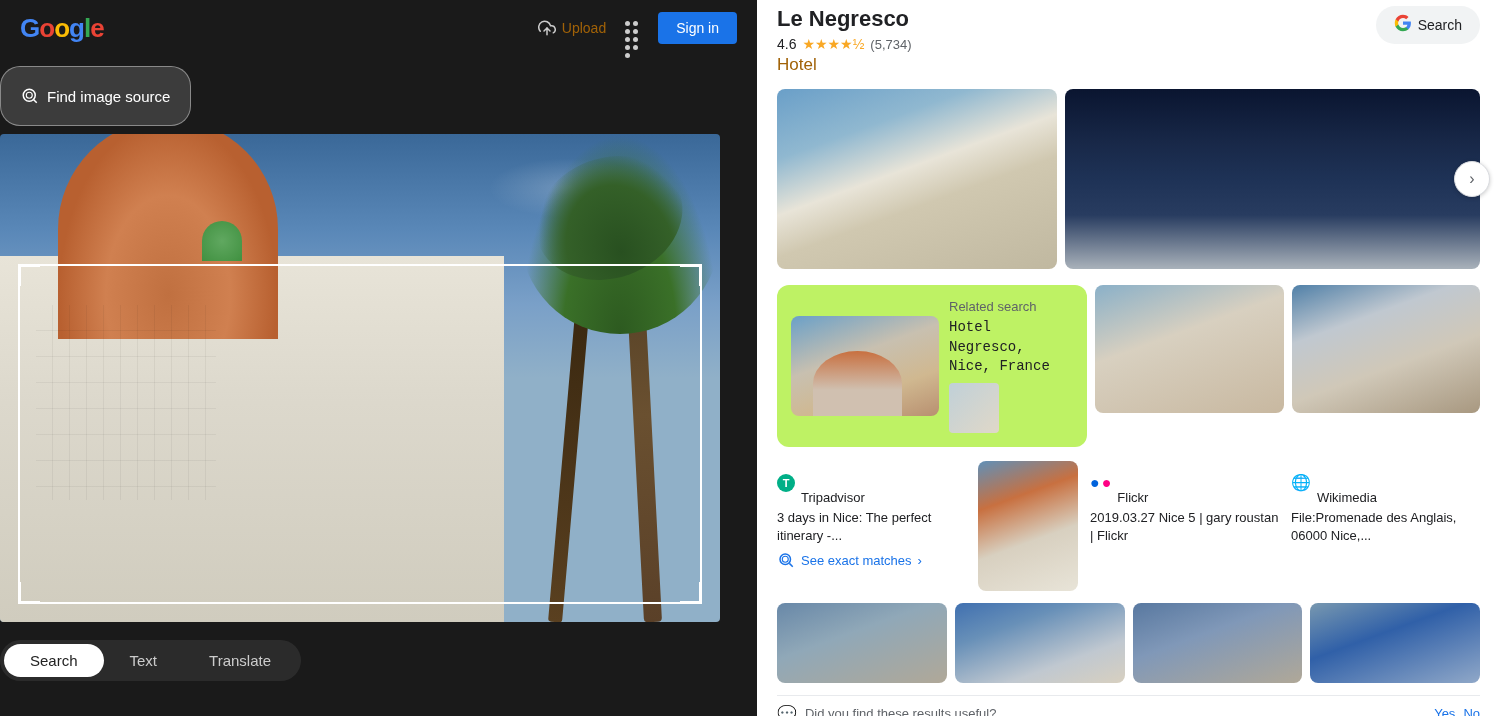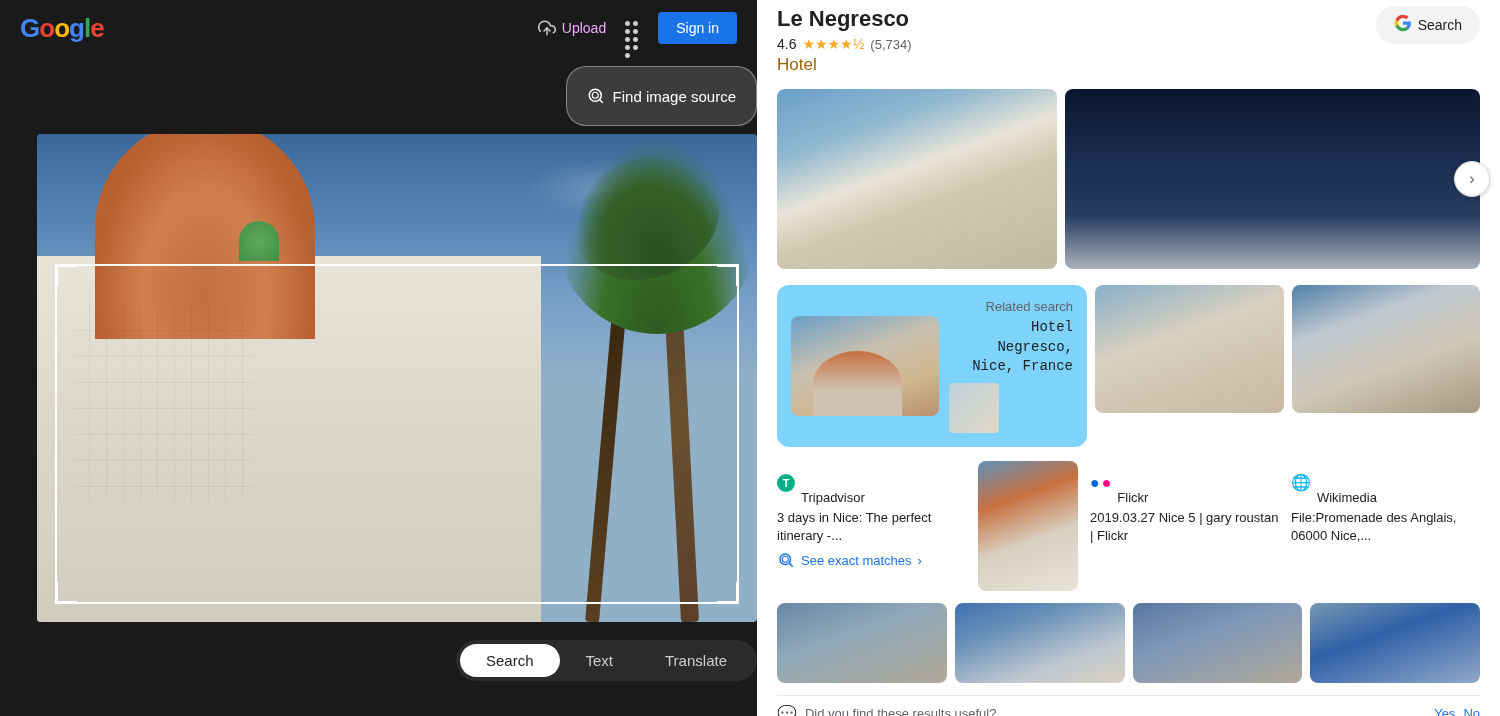--- a/index.html
+++ b/index.html
@@ -6,21 +6,21 @@
     body { font-family: Arial, sans-serif; display: flex; width: 1500px; height: 716px; overflow: hidden; background: #fff; }
 
     
     .left-panel {
       width: 757px;
       height: 716px;
       background: #1a1a1a;
       position: relative;
       display: flex;
       flex-direction: column;
-      align-items: flex-end;
+      align-items: flex-start;
     }
     .top-bar {
       width: 100%;
       display: flex;
       align-items: center;
       justify-content: space-between;
       padding: 12px 20px;
     }
     .google-logo {
       font-size: 26px;
@@ -34,21 +34,21 @@
 
     .top-bar-right {
       display: flex;
       align-items: center;
       gap: 16px;
     }
     .upload-btn {
       display: flex;
       align-items: center;
       gap: 6px;
-      color: #f0abfc;
+      color: #a16207;
       font-size: 14px;
       background: none;
       border: none;
       cursor: pointer;
     }
     .grid-icon {
       width: 20px;
       height: 20px;
       display: flex;
       flex-wrap: wrap;
@@ -480,21 +480,21 @@
       <div class="img-placeholder"></div>
     </div>
     <div class="main-img-card-2 sim-hotel-night">
       <div class="img-placeholder"></div>
     </div>
     <div class="next-arrow">›</div>
   </div>
 
   <div class="related-search-wrap">
 
-    <div style="background:#7dd3fc;border-radius:12px;padding:14px;display:flex;gap:10px;align-items:center;flex:0 0 auto;width:310px;text-align:right;">
+    <div style="background:#bef264;border-radius:12px;padding:14px;display:flex;gap:10px;align-items:center;flex:0 0 auto;width:310px;">
       <div style="position:relative;width:148px;height:100px;border-radius:8px;overflow:hidden;flex-shrink:0;">
         <div style="width:100%;height:100%;background:linear-gradient(160deg,#6aa0c8 0%,#c8c0b0 40%,#d0b890 70%,#b89070 100%);"></div>
 
         <div style="position:absolute;bottom:0;left:15%;width:60%;height:65%;background:linear-gradient(180deg,#c87040 0%,#d0c0b0 60%);border-radius:50% 50% 0 0;"></div>
       </div>
       <div>
         <div style="font-size:13px;color:#5f6368;margin-bottom:4px;">Related search</div>
         <div style="font-size:14px;color:#202124;font-weight:500;line-height:1.4;font-family:Liberation Mono, monospace;">Hotel Negresco, Nice, France</div>
         <div style="width:50px;height:50px;border-radius:4px;overflow:hidden;margin-top:6px;background:linear-gradient(135deg,#c0d0d8 0%,#e0d8c8 100%);"></div>
       </div>

